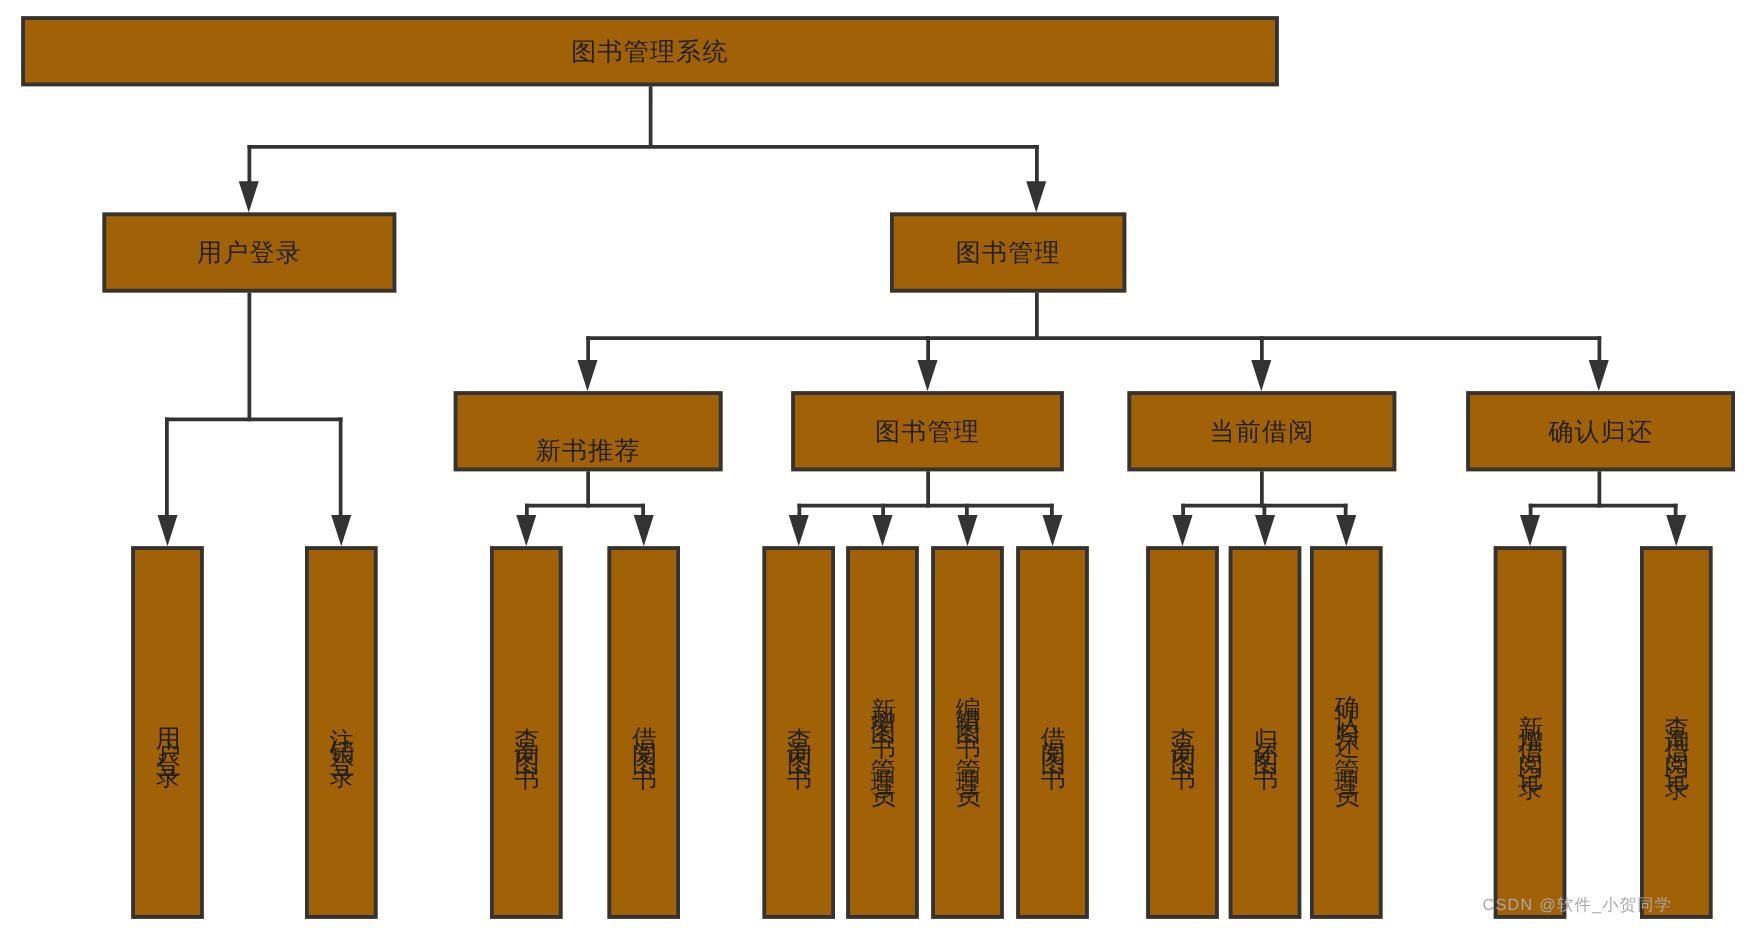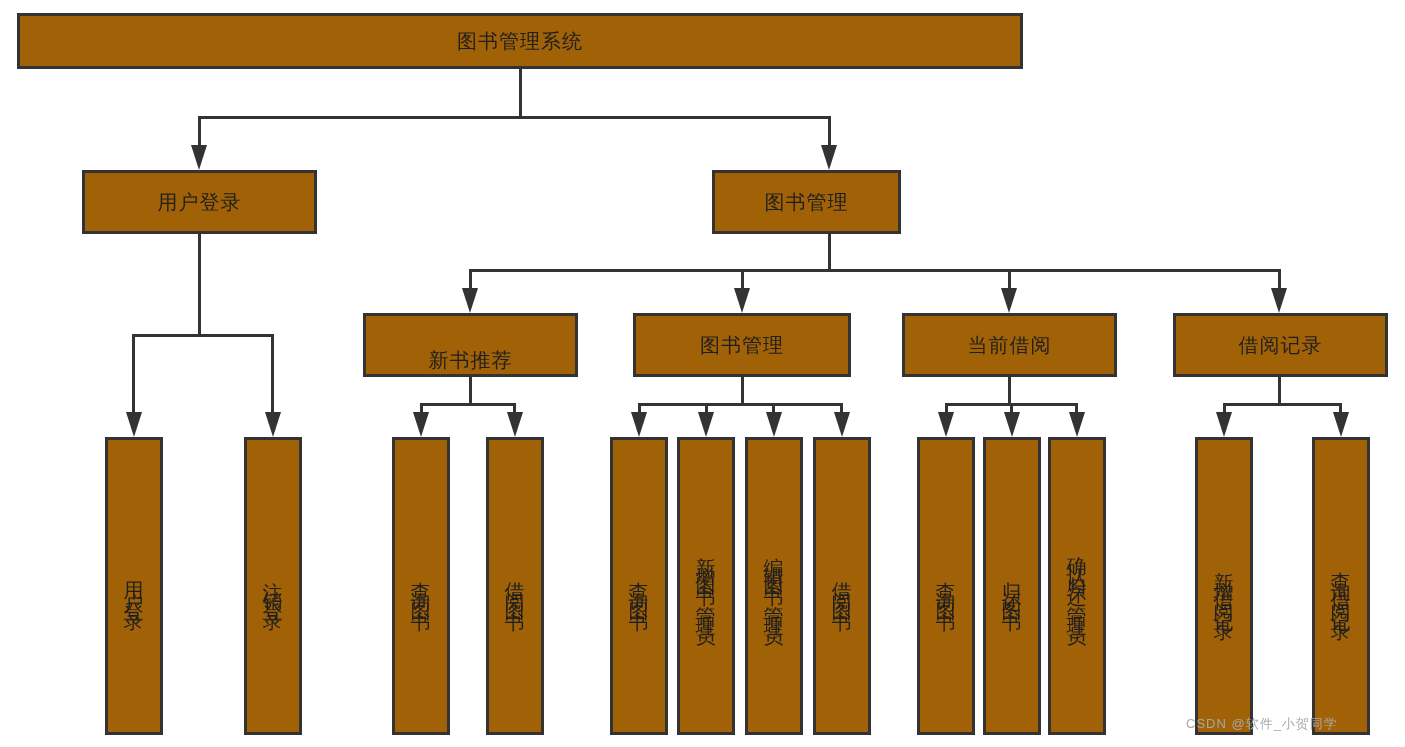--- a/index.html
+++ b/index.html
@@ -74,21 +74,21 @@
   <div class="box hbox lvl2" style="left:363px;width:215px;align-items:flex-end;">
     <span>新书推荐</span>
   </div>
   <div class="box hbox lvl2" style="left:633px;width:218px;">
     <span>图书管理</span>
   </div>
   <div class="box hbox lvl2" style="left:902px;width:215px;">
     <span>当前借阅</span>
   </div>
   <div class="box hbox lvl2" style="left:1173px;width:215px;">
-    <span>借阅记录</span>
+    <span>确认归还</span>
   </div>
 
   <div class="box leaf" style="left:105px;">
     <span class="vlabel">用户登录</span>
   </div>
   <div class="box leaf" style="left:244px;">
     <span class="vlabel">注销登录</span>
   </div>
   <div class="box leaf" style="left:392px;">
     <span class="vlabel">查询图书</span>

